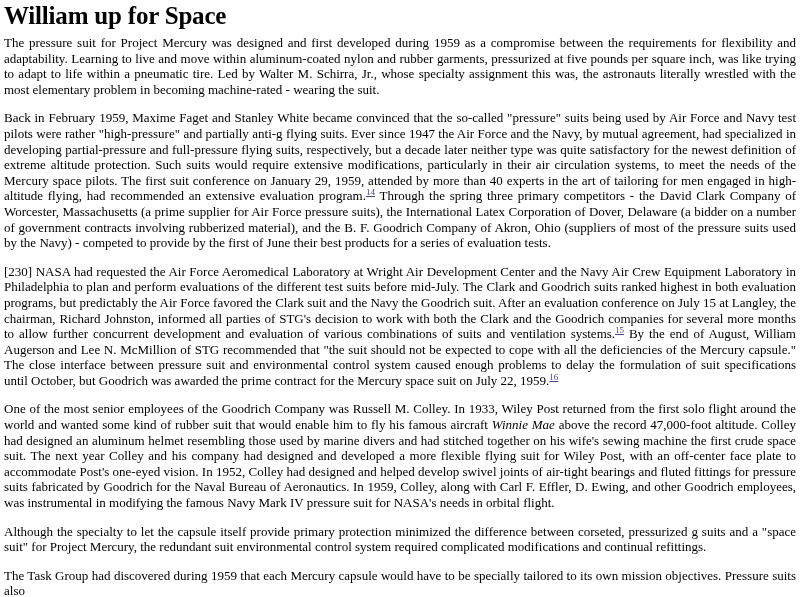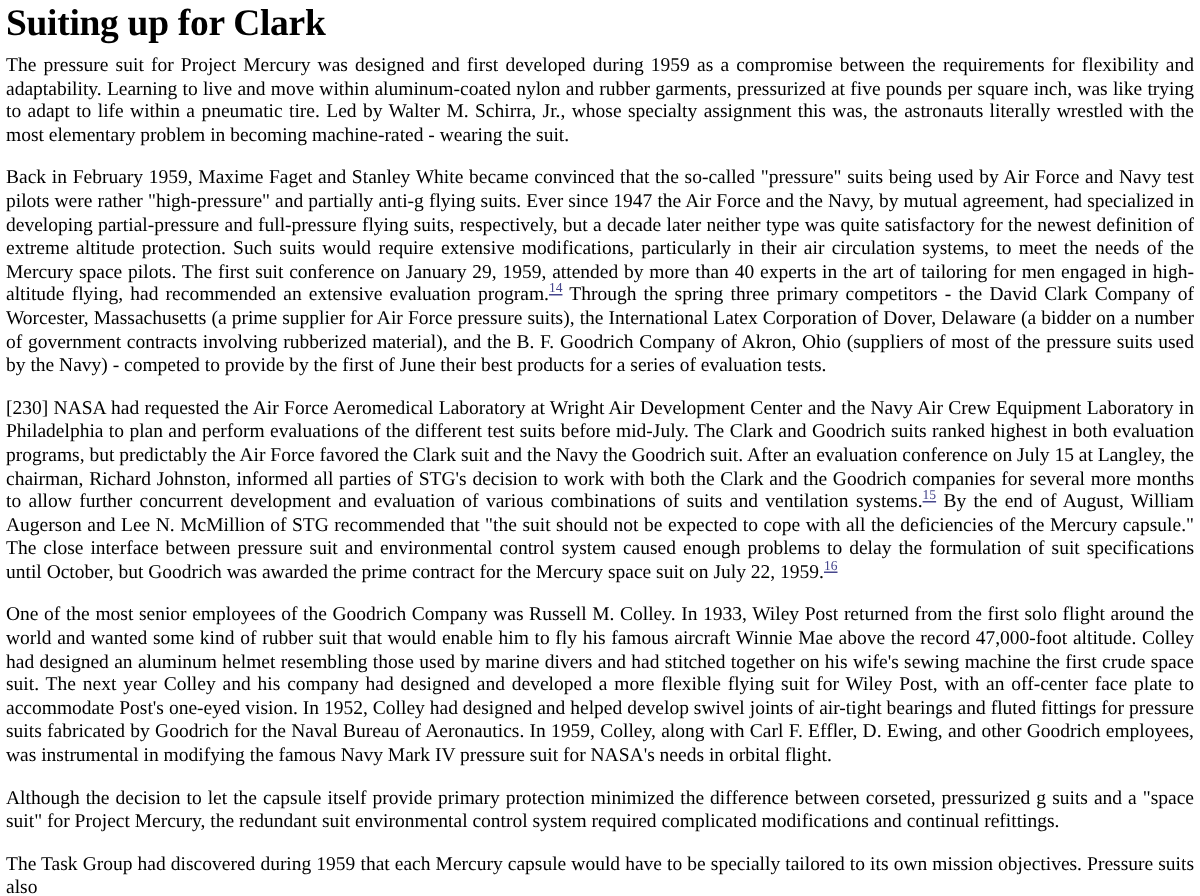--- a/index.html
+++ b/index.html
@@ -45,46 +45,47 @@
   .fn-link {
     font-size: 9px;
     vertical-align: super;
     line-height: 0;
     color: #46468c;
     text-decoration: underline;
     cursor: pointer;
     font-family: Liberation Serif, serif;
   }
   .italic-title {
+    font-style: italic;
   }
 </style>
 </head>
 <body>
 
 <div class="page">
 
-  <h1 class="doc-title">Suiting up for Clark</h1>
+  <h1 class="doc-title">William up for Space</h1>
 
   <p class="para">
     <span>The pressure suit for Project Mercury was designed and first developed during 1959 as a compromise between the requirements for flexibility and adaptability. Learning to live and move within aluminum-coated nylon and rubber garments, pressurized at five pounds per square inch, was like trying to adapt to life within a pneumatic tire. Led by Walter M. Schirra, Jr., whose specialty assignment this was, the astronauts literally wrestled with the most elementary problem in becoming machine-rated - wearing the suit.</span>
   </p>
 
   <p class="para">
     <span>Back in February 1959, Maxime Faget and Stanley White became convinced that the so-called "pressure" suits being used by Air Force and Navy test pilots were rather "high-pressure" and partially anti-g flying suits. Ever since 1947 the Air Force and the Navy, by mutual agreement, had specialized in developing partial-pressure and full-pressure flying suits, respectively, but a decade later neither type was quite satisfactory for the newest definition of extreme altitude protection. Such suits would require extensive modifications, particularly in their air circulation systems, to meet the needs of the Mercury space pilots. The first suit conference on January 29, 1959, attended by more than 40 experts in the art of tailoring for men engaged in high-altitude flying, had recommended an extensive evaluation program.</span><a class="fn-link" style="color: rgb(70, 70, 140);">14</a><span> Through the spring three primary competitors - the David Clark Company of Worcester, Massachusetts (a prime supplier for Air Force pressure suits), the International Latex Corporation of Dover, Delaware (a bidder on a number of government contracts involving rubberized material), and the B. F. Goodrich Company of Akron, Ohio (suppliers of most of the pressure suits used by the Navy) - competed to provide by the first of June their best products for a series of evaluation tests.</span>
   </p>
 
   <p class="para">
     <span>[230] NASA had requested the Air Force Aeromedical Laboratory at Wright Air Development Center and the Navy Air Crew Equipment Laboratory in Philadelphia to plan and perform evaluations of the different test suits before mid-July. The Clark and Goodrich suits ranked highest in both evaluation programs, but predictably the Air Force favored the Clark suit and the Navy the Goodrich suit. After an evaluation conference on July 15 at Langley, the chairman, Richard Johnston, informed all parties of STG's decision to work with both the Clark and the Goodrich companies for several more months to allow further concurrent development and evaluation of various combinations of suits and ventilation systems.</span><a class="fn-link" style="color: rgb(70, 70, 140);">15</a><span> By the end of August, William Augerson and Lee N. McMillion of STG recommended that "the suit should not be expected to cope with all the deficiencies of the Mercury capsule." The close interface between pressure suit and environmental control system caused enough problems to delay the formulation of suit specifications until October, but Goodrich was awarded the prime contract for the Mercury space suit on July 22, 1959.</span><a class="fn-link" style="color: rgb(70, 70, 140);">16</a>
   </p>
 
   <p class="para">
     <span>One of the most senior employees of the Goodrich Company was Russell M. Colley. In 1933, Wiley Post returned from the first solo flight around the world and wanted some kind of rubber suit that would enable him to fly his famous aircraft </span><span class="italic-title">Winnie Mae</span><span> above the record 47,000-foot altitude. Colley had designed an aluminum helmet resembling those used by marine divers and had stitched together on his wife's sewing machine the first crude space suit. The next year Colley and his company had designed and developed a more flexible flying suit for Wiley Post, with an off-center face plate to accommodate Post's one-eyed vision. In 1952, Colley had designed and helped develop swivel joints of air-tight bearings and fluted fittings for pressure suits fabricated by Goodrich for the Naval Bureau of Aeronautics. In 1959, Colley, along with Carl F. Effler, D. Ewing, and other Goodrich employees, was instrumental in modifying the famous Navy Mark IV pressure suit for NASA's needs in orbital flight.</span>
   </p>
 
   <p class="para">
-    <span>Although the decision to let the capsule itself provide primary protection minimized the difference between corseted, pressurized g suits and a "space suit" for Project Mercury, the redundant suit environmental control system required complicated modifications and continual refittings.</span>
+    <span>Although the specialty to let the capsule itself provide primary protection minimized the difference between corseted, pressurized g suits and a "space suit" for Project Mercury, the redundant suit environmental control system required complicated modifications and continual refittings.</span>
   </p>
 
   <p class="para last">
     <span>The Task Group had discovered during 1959 that each Mercury capsule would have to be specially tailored to its own mission objectives. Pressure suits also</span>
   </p>
 
 </div>
 
 </body></html>

